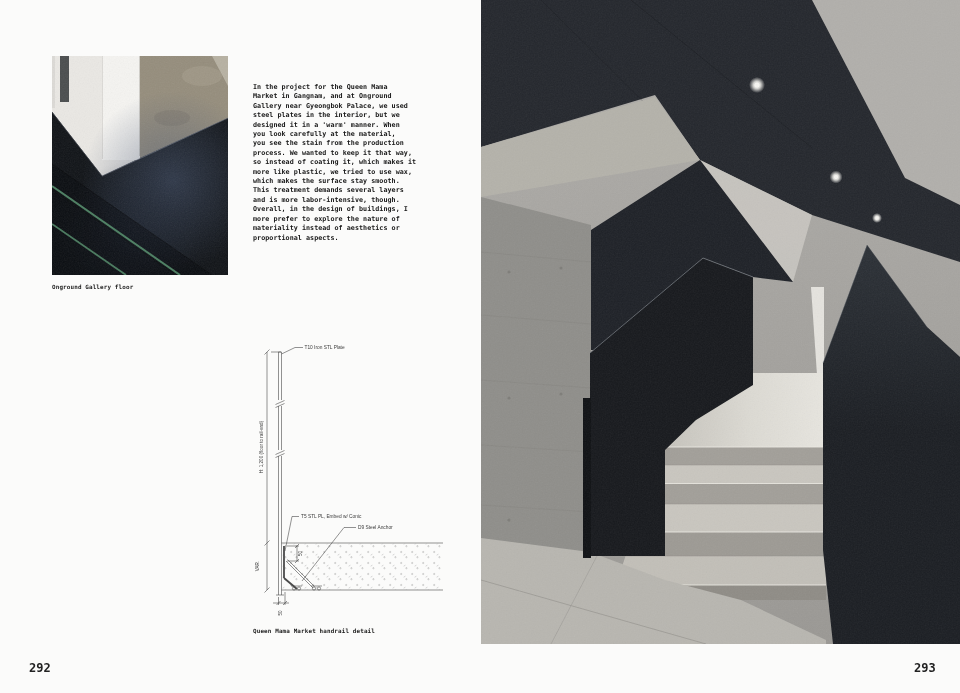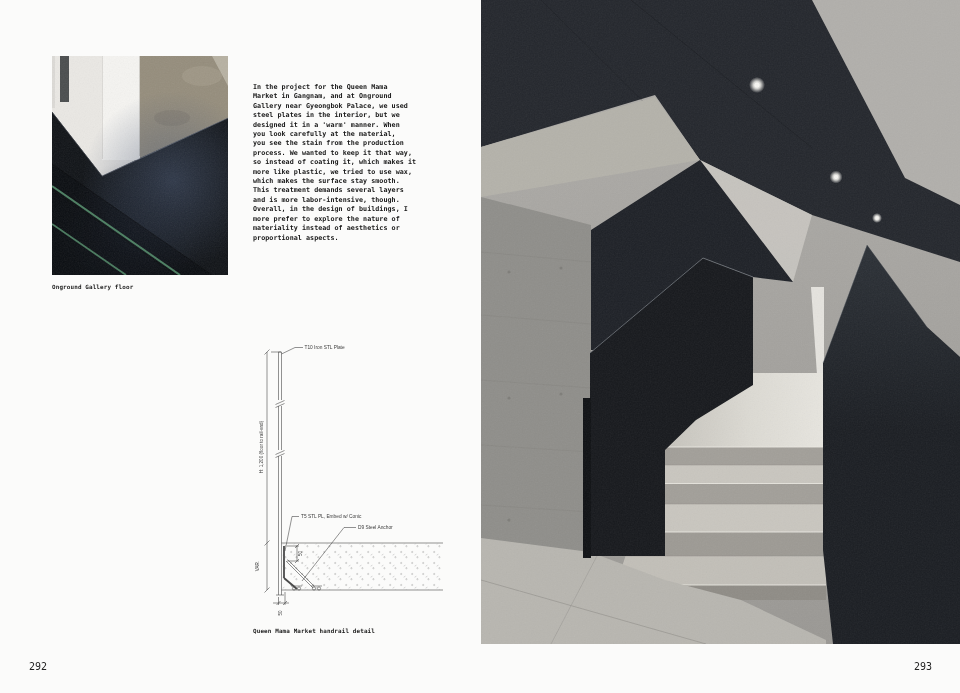--- a/index.html
+++ b/index.html
@@ -13,21 +13,21 @@
     font-family:"DejaVu Sans Mono", monospace;
     font-weight:bold;font-size:5.9px;letter-spacing:0.15px;color:#1b1b1b;
   }
   .bodytext{
     font-family:"DejaVu Sans Mono", monospace;
     font-weight:bold;font-size:6.7px;line-height:9.4px;
     color:#161616;white-space:pre-line;width:200px;letter-spacing:0.05px;
   }
   .pagenum{
     font-family:"DejaVu Sans Mono", monospace;
-    font-weight:normal;font-size:10px;color:#222;text-align:center;
+    font-weight:bold;font-size:12px;color:#222;text-align:center;
   }
   svg text{
     font-family:"Liberation Sans", sans-serif;
     fill:#3c3c3c;
   }
   .dlabel{font-size:4.8px;}
   .ddim{font-size:4.6px;}
 </style>
 </head>
 <body>

